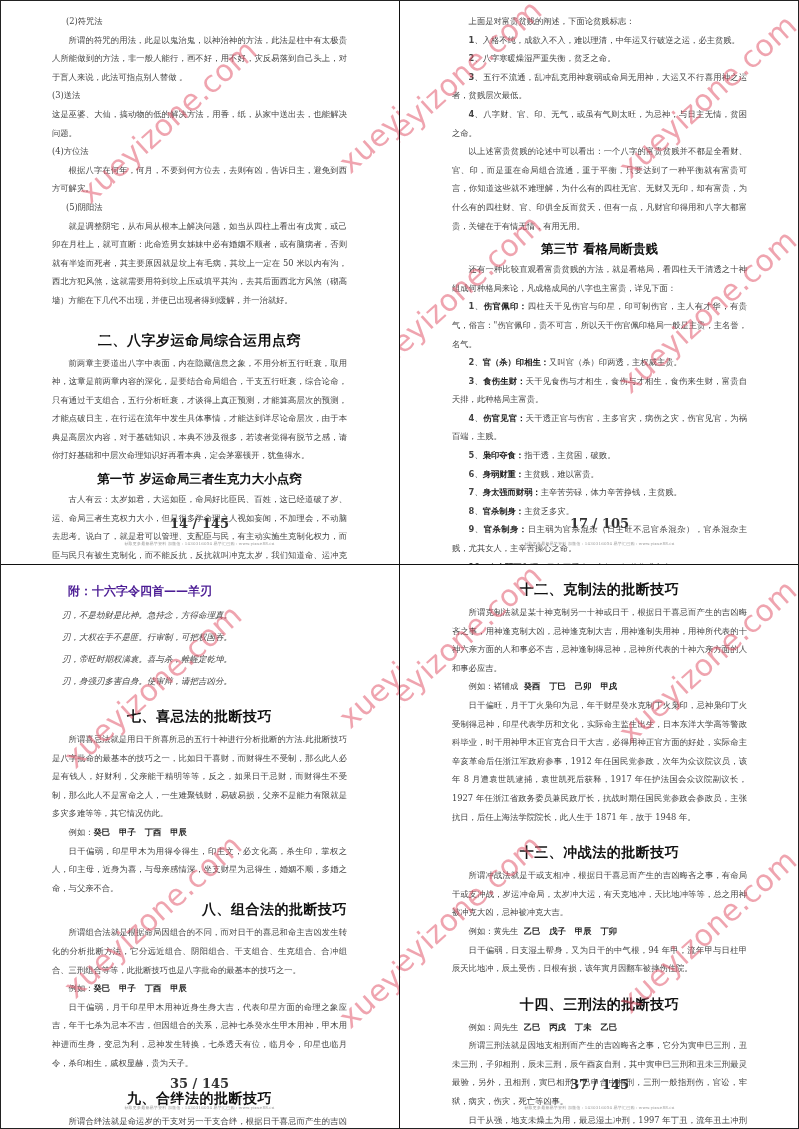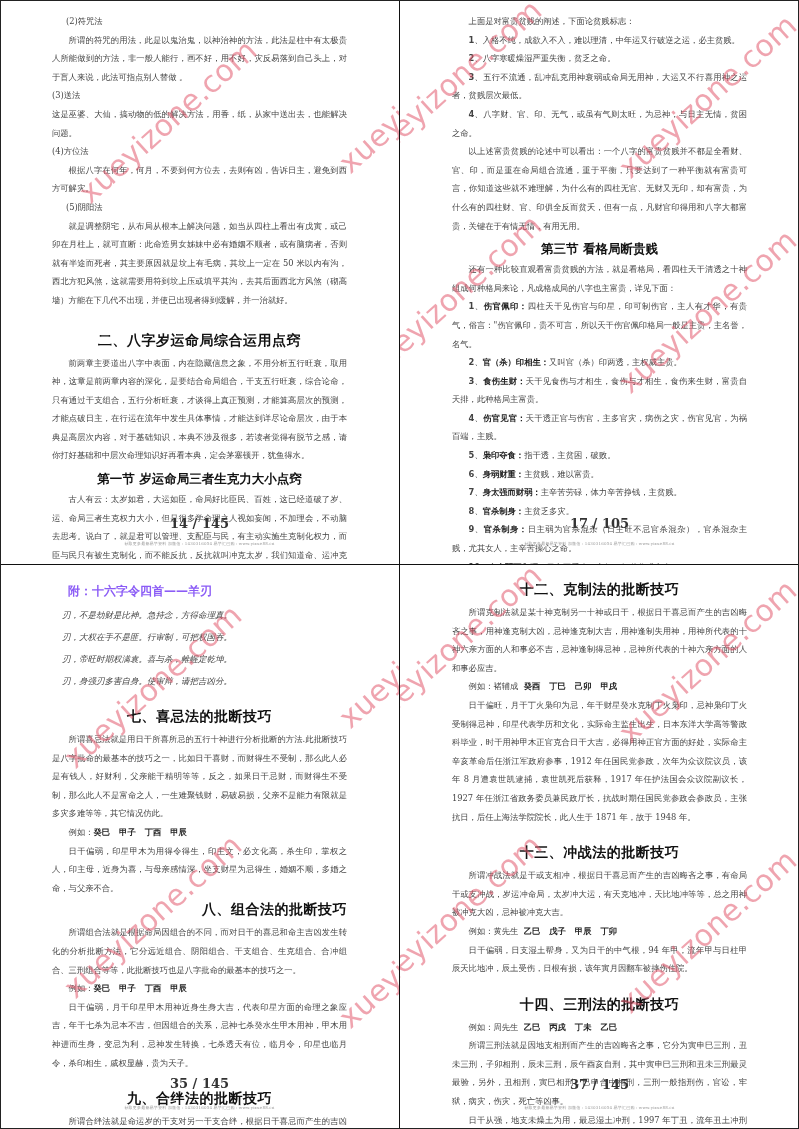--- a/index.html
+++ b/index.html
@@ -22,21 +22,21 @@
   .label0 { font-size:8.3px; line-height:18.6px; color:#444; }
   .h1 { font-family:"DejaVu Sans", "Liberation Sans", sans-serif; font-weight:bold; font-size:14px; text-align:center; color:#111; margin:10px 0 4px 0; letter-spacing:0.5px; }
   .h2 { font-family:"DejaVu Sans", "Liberation Sans", sans-serif; font-weight:bold; font-size:12.5px; text-align:center; color:#111; margin:6px 0 2px 0; }
   .b { font-weight:bold; color:#222; font-family:"DejaVu Sans", "Liberation Sans", sans-serif; }
   .num { font-family:"DejaVu Sans", "Liberation Sans", sans-serif; font-weight:bold; }
   .stems { font-family:"DejaVu Sans", "Liberation Sans", sans-serif; font-weight:bold; color:#222; word-spacing:8px; }
   .stems span { margin-right:9px; }
   .pagenum { position:absolute; left:0; right:0; text-align:center; font-size:13px; font-weight:bold; color:#333; }
   .footer { position:absolute; left:0; right:0; text-align:center; font-size:4px; color:#999; letter-spacing:0.2px; }
   .poem { font-style:italic; font-size:8.5px; line-height:22px; color:#444; padding-left:10px; }
-  .appendix { font-family:"DejaVu Sans", "Liberation Sans", sans-serif; font-weight:bold; font-size:12px; color:#8b5cf6; margin:6px 0 4px 16px; }
+  .appendix { font-family:"DejaVu Sans", "Liberation Sans", sans-serif; font-weight:bold; font-size:12px; color:#4c1d95; margin:6px 0 4px 16px; }
   .wm { position:absolute; color:rgba(225,90,110,0.55); font-family:"DejaVu Sans", "Liberation Sans", sans-serif;
         font-size:30px; transform:rotate(-42deg); transform-origin:left bottom; white-space:nowrap; pointer-events:none; }
 </style>
 </head>
 <body>
 
 <div class="grid">
 
   <div class="page p1">
     <div class="content" style="top:12px;">

